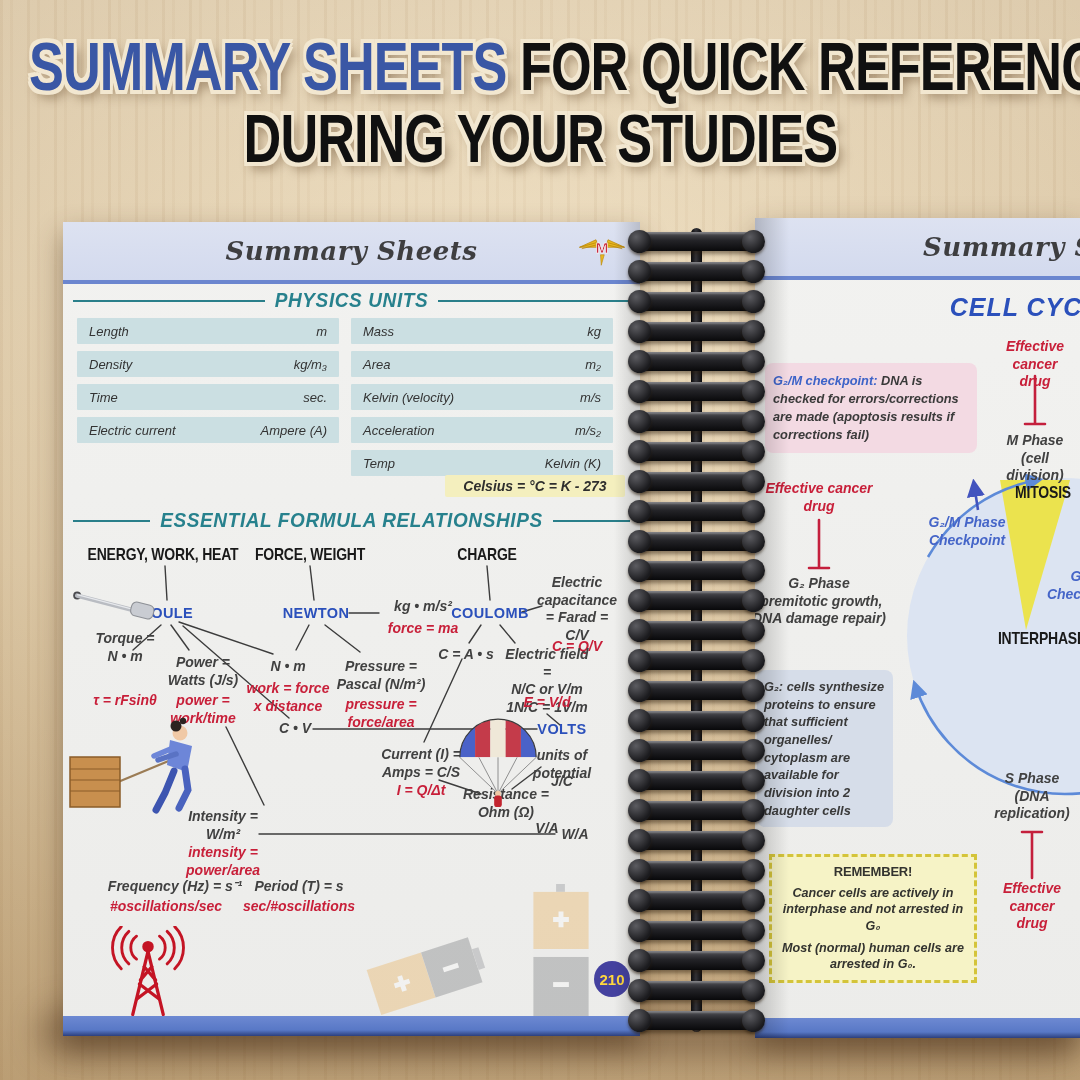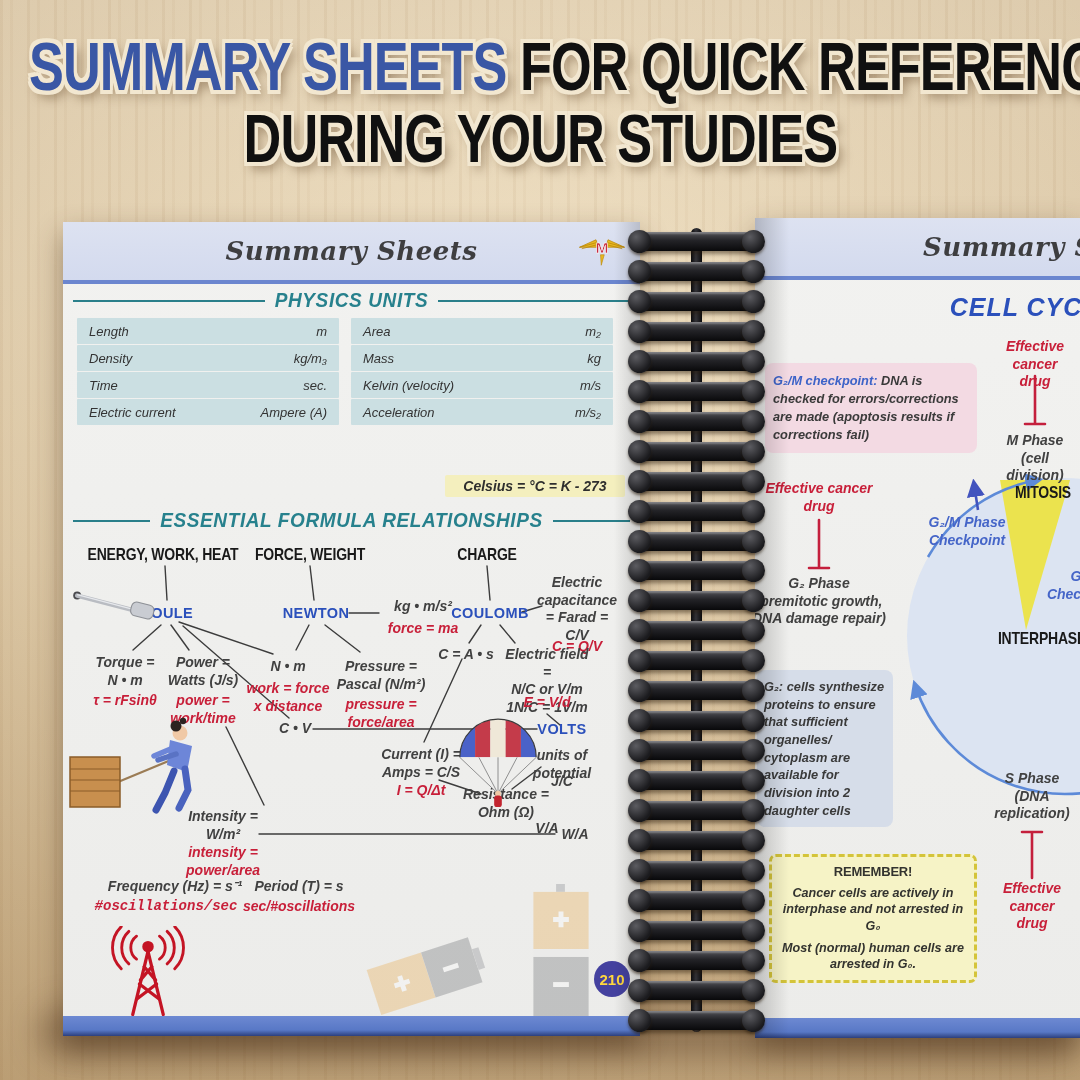--- a/index.html
+++ b/index.html
@@ -38,42 +38,42 @@
   .logo{position:absolute;right:14px;top:9px;width:48px;height:40px;}
 
   .sect{position:absolute;left:10px;right:10px;display:flex;align-items:center;}
   .rule{flex:1;height:2px;background:#2a7f8a;}
   .sect-title{padding:0 10px;color:#27818d;font-weight:bold;font-style:italic;font-size:19px;letter-spacing:.6px;transform:scaleY(1.08);white-space:nowrap;}
 
   
   .tcol{position:absolute;width:262px;}
   .tcol.c1{left:14px;top:96px;}
   .tcol.c2{left:288px;top:96px;}
-  .trow{height:26px;margin-bottom:1px;background:#cbdfe2;border-radius:1px;display:flex;align-items:center;justify-content:space-between;padding:0 12px;font-style:italic;font-size:13px;color:#333;}
+  .trow{height:26px;margin-bottom:7px;background:#cbdfe2;border-radius:1px;display:flex;align-items:center;justify-content:space-between;padding:0 12px;font-style:italic;font-size:13px;color:#333;}
   .note{position:absolute;left:382px;top:253px;width:172px;background:#f4efbe;color:#2e2e2e;font-weight:bold;font-style:italic;font-size:14px;text-align:center;padding:3px 4px;border-radius:2px;}
 
   
   .node{position:absolute;transform:translateX(-50%);text-align:center;font-style:italic;font-weight:bold;
         font-size:14px;line-height:1.25;color:#414141;white-space:pre-line;}
   .node.red{color:#c81f39;}
   .node.blue{font-style:normal;color:#2b50bb;font-size:14.5px;letter-spacing:.4px;}
   .node.cap{font-style:normal;color:#191919;font-size:14px;letter-spacing:-.2px;transform:translateX(-50%) scaleY(1.12);white-space:nowrap;}
   .lines{position:absolute;left:0;top:0;pointer-events:none;}
 
   .footband{position:absolute;left:0;right:0;bottom:0;height:20px;background:linear-gradient(180deg,#6d89d2 0%,#5878c6 70%,#2c3f7d 100%);}
 
   .badge{position:absolute;left:531px;top:739px;width:36px;height:36px;border-radius:50%;background:#44419f;color:#ffd73e;font-weight:bold;font-size:15px;display:flex;align-items:center;justify-content:center;}
 
   .ill{position:absolute;}
 
   
   .pinkbox{position:absolute;left:10px;top:145px;width:196px;background:#f3dae3;border-radius:8px;padding:9px 8px;font-style:italic;font-weight:bold;font-size:12.8px;line-height:1.4;color:#3a3a3a;}
   .pinkbox .cphl{color:#3d63c8;}
   .bluebox{position:absolute;left:2px;top:452px;width:122px;background:#d6dde9;border-radius:8px;padding:8px 7px;font-style:italic;font-weight:bold;font-size:12.8px;line-height:1.38;color:#3a3a3a;}
-  .rememberbox{position:absolute;left:14px;top:636px;width:190px;background:#f6f3c6;border:3px dashed #d4c43a;border-radius:7px;padding:7px 6px;text-align:center;color:#33332f;}
+  .rememberbox{position:absolute;left:14px;top:636px;width:190px;background:#f6f3c6;border:3px dashed #d4c43a;border-radius:0;padding:7px 6px;text-align:center;color:#33332f;}
   .rememberbox .rtitle{font-weight:bold;font-size:13px;letter-spacing:-.2px;}
   .rememberbox p{margin:6px 0 0 0;font-style:italic;font-weight:bold;font-size:12.6px;line-height:1.3;}
   .cycle-circle{position:absolute;left:152px;top:260px;width:316px;height:316px;border-radius:50%;background:#dce4f2;}
 
   
   .spiral{position:absolute;left:633px;top:232px;width:127px;height:798px;z-index:10;display:flex;flex-direction:column;justify-content:space-between;}
   .spiral::before{content:"";position:absolute;left:58px;top:-4px;bottom:-2px;width:11px;border-radius:6px;
     background:linear-gradient(90deg,#0b0b0d,#333338 45%,#0b0b0d);z-index:0;}
   .coil{position:relative;height:19px;border-radius:10px;z-index:1;
     background:linear-gradient(180deg,#525257 0%,#232327 45%,#09090b 100%);
@@ -127,34 +127,38 @@
         <span>Time</span>
         <span>sec.</span>
       </div>
     <div class="trow">
         <span>Electric current</span>
         <span>Ampere (A)</span>
       </div>
   </div>
   <div class="tcol c2">
     <div class="trow">
+        <span>Mass</span>
+        <span>kg</span>
+      </div>
+    <div class="trow">
         <span>Area</span>
         <span>m₂</span>
       </div>
     <div class="trow">
-        <span>Mass</span>
-        <span>kg</span>
-      </div>
-    <div class="trow">
         <span>Kelvin (velocity)</span>
         <span>m/s</span>
       </div>
     <div class="trow">
         <span>Acceleration</span>
         <span>m/s₂</span>
+      </div>
+    <div class="trow">
+        <span>Temp</span>
+        <span>Kelvin (K)</span>
       </div>
   </div>
 
   <div class="note">Celsius = °C = K - 273</div>
 
   <div class="sect" style="top:288px;">
     <div class="rule"></div>
     <div class="sect-title">ESSENTIAL FORMULA RELATIONSHIPS</div>
     <div class="rule"></div>
   </div>
@@ -195,21 +199,21 @@
 
   <div class="node" style="left:360px;top:376px;">kg • m/s²</div>
   <div class="node red" style="left:360px;top:398px;">force = ma</div>
 
   <div class="node" style="left:514px;top:352px;">Electric
 capacitance
 = Farad =
 C/V</div>
   <div class="node red" style="left:514px;top:416px;">C = Q/V</div>
 
-  <div class="node" style="left:62px;top:432px;">Torque =
+  <div class="node" style="left:62px;top:408px;">Torque =
 N • m</div>
   <div class="node red" style="left:62px;top:470px;">τ = rFsinθ</div>
 
   <div class="node" style="left:140px;top:432px;">Power =
 Watts (J/s)</div>
   <div class="node red" style="left:140px;top:470px;">power =
 work/time</div>
 
   <div class="node" style="left:225px;top:436px;">N • m</div>
   <div class="node red" style="left:225px;top:458px;">work = force
@@ -242,21 +246,21 @@
 Ohm (Ω)</div>
   <div class="node" style="left:443px;top:598px;margin-left:41px;">V/A</div>
   <div class="node" style="left:512px;top:604px;">W/A</div>
 
   <div class="node" style="left:160px;top:586px;">Intensity =
 W/m²</div>
   <div class="node red" style="left:160px;top:622px;">intensity =
 power/area</div>
 
   <div class="node" style="left:103px;top:656px;margin-left:9px;">Frequency (Hz) = s⁻¹</div>
-  <div class="node red" style="left:103px;top:676px;font-family:Liberation Mono, monospace;">#oscillations/sec</div>
+  <div class="node red" style="left:103px;top:676px;">#oscillations/sec</div>
   <div class="node" style="left:236px;top:656px;">Period (T) = s</div>
   <div class="node red" style="left:236px;top:676px;">sec/#oscillations</div>
 
   <svg class="ill" style="left:8px;top:364px;width:88px;height:42px;" viewBox="0 0 100 44">
     <circle cx="7" cy="9" r="4.5" fill="#4a4a4e"></circle>
     <line x1="7" y1="9" x2="76" y2="27" stroke="#b9bcc2" stroke-width="5" stroke-linecap="round"></line>
     <line x1="7" y1="8" x2="76" y2="26" stroke="#e6e8ec" stroke-width="1.5"></line>
     <rect x="68" y="18" width="26" height="16" rx="6" fill="#c9ccd2" stroke="#8d9096" stroke-width="1.2" transform="rotate(14 81 26)"></rect>
   </svg>
 

